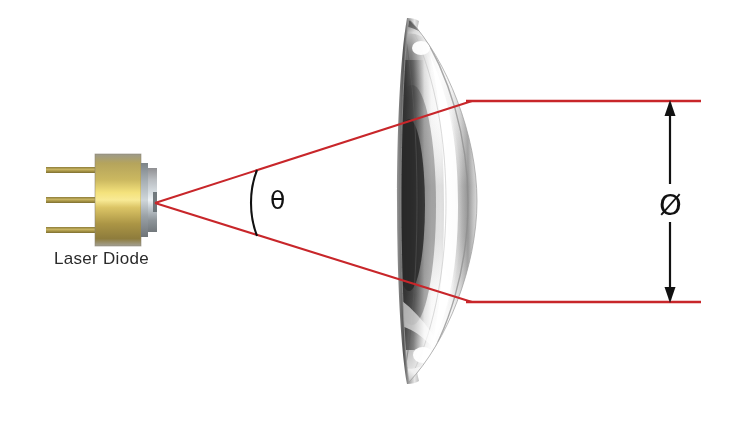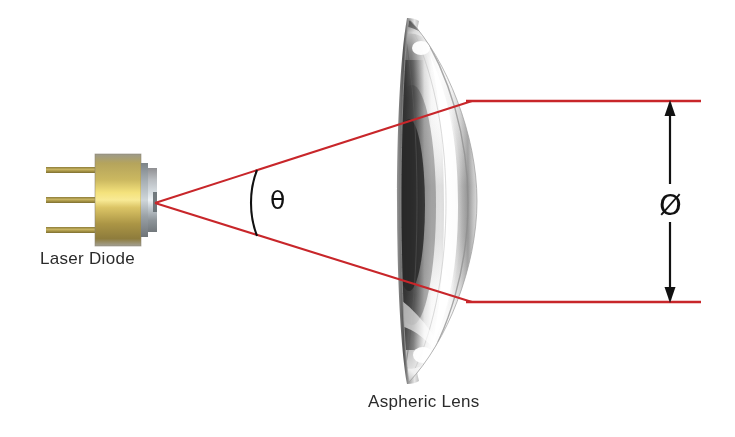--- a/index.html
+++ b/index.html
@@ -27,21 +27,21 @@
   .fig-label {
     position: absolute;
     color: #2b2b2b;
     font-family: "Liberation Sans", sans-serif;
     font-size: 17px;
     letter-spacing: 0.3px;
     white-space: nowrap;
     user-select: none;
   }
   #laser-diode-label {
-    left: 40px;
+    left: 54px;
     top: 249px;
   }
   #aspheric-lens-label {
     left: 368px;
     top: 392px;
   }
   .sym-label {
     position: absolute;
     color: #111111;
     font-family: "Liberation Serif", serif;
@@ -258,19 +258,18 @@
     <g>
       <line x1="670" y1="103" x2="670" y2="184" stroke="#111111" stroke-width="2.2"></line>
       <line x1="670" y1="222" x2="670" y2="300" stroke="#111111" stroke-width="2.2"></line>
       <polygon points="670,100 664.5,116 675.5,116" fill="#111111"></polygon>
       <polygon points="670,303 664.5,287 675.5,287" fill="#111111"></polygon>
     </g>
   </svg>
 
   <div class="fig-label" id="laser-diode-label">Laser Diode</div>
 
-  <div class="fig-label" id="aspheric-lens-label">Aspheric Lens</div>
 
   <div class="sym-label" id="theta-symbol">θ</div>
 
   <div class="sym-label" id="diameter-symbol">Ø</div>
 
 </div>
 
 </body></html>

